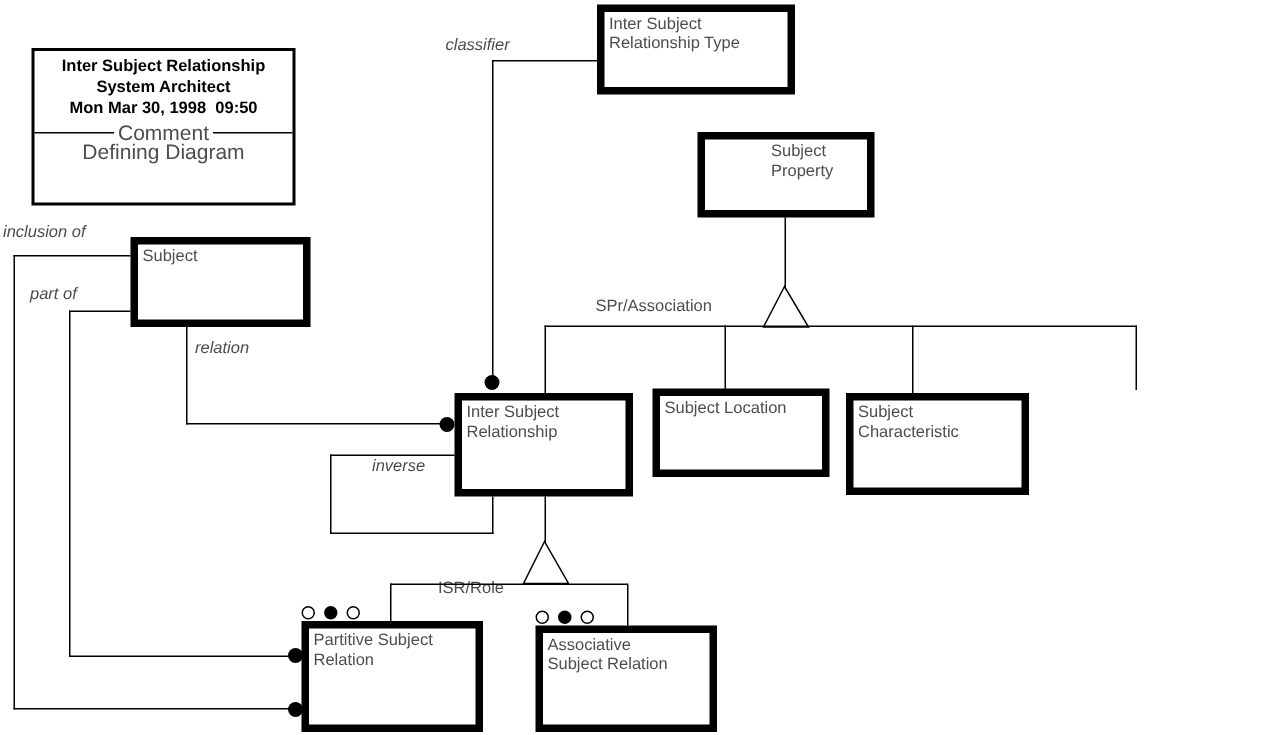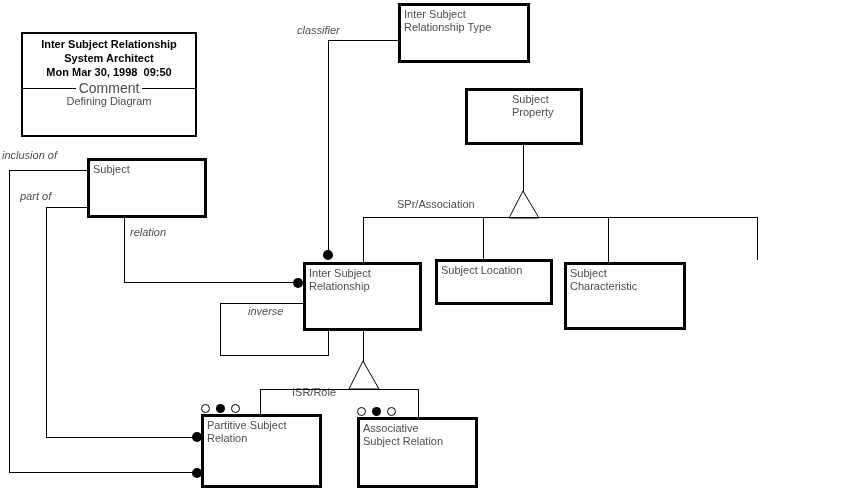--- a/index.html
+++ b/index.html
@@ -3,35 +3,35 @@
 <meta charset="utf-8">
 <style>
   html,body{margin:0;padding:0;background:#fff;}
   #canvas{
     position:relative;width:853px;height:490px;background:#ffffff;
     font-family:"Liberation Sans",sans-serif;overflow:hidden;
   }
   
   .entity{
     position:absolute;box-sizing:border-box;background:#fff;
-    border:3px solid #000000;color:#4d4d4d;font-size:11px;line-height:13px;
+    border:5px solid #000000;color:#4d4d4d;font-size:11px;line-height:13px;
     padding:2px 2px 0 3px;
   }
   .entity .lbl{white-space:pre-line;}
   
   #title-box{
     position:absolute;box-sizing:border-box;left:21px;top:32px;width:176px;height:105px;
     border:2px solid #000;background:#fff;text-align:center;
   }
   .tb-line{font-weight:bold;color:#000;font-size:11px;line-height:14px;white-space:pre;}
   #title-box .pad{padding-top:3px;}
   .tb-divider{display:flex;align-items:center;margin:3px 0 1px 0;}
   .tb-divider .rule{flex:1;height:1px;background:#000;}
   .tb-divider .word{color:#4d4d4d;font-size:14px;padding:0 3px;line-height:12px;}
-  .tb-comment{color:#4d4d4d;font-size:11px;line-height:13px;}
+  .tb-comment{color:#4d4d4d;font-size:14px;line-height:13px;}
   
   .lh,.lv{position:absolute;background:#000;}
   .lh{height:1px;}
   .lv{width:1px;}
   
   .rlabel{position:absolute;color:#4d4d4d;font-size:11px;line-height:12px;white-space:pre;}
   .it{font-style:italic;}
   
   .dot{position:absolute;width:10px;height:10px;border-radius:50%;background:#000;}
   .ocirc{position:absolute;box-sizing:border-box;width:9px;height:9px;border-radius:50%;
@@ -68,21 +68,21 @@
 
   <div class="entity" style="left:87px;top:158px;width:120px;height:60px;">
     <span class="lbl">Subject</span>
   </div>
 
   <div class="entity" style="left:303px;top:262px;width:119px;height:69px;">
     <span class="lbl">Inter Subject
 Relationship</span>
   </div>
 
-  <div class="entity" style="left:435px;top:259px;width:118px;height:46px;">
+  <div class="entity" style="left:435px;top:259px;width:118px;height:59px;">
     <span class="lbl">Subject Location</span>
   </div>
 
   <div class="entity" style="left:564px;top:262px;width:122px;height:68px;">
     <span class="lbl">Subject
 Characteristic</span>
   </div>
 
 
   <div class="entity" style="left:357px;top:417px;width:121px;height:71px;">

